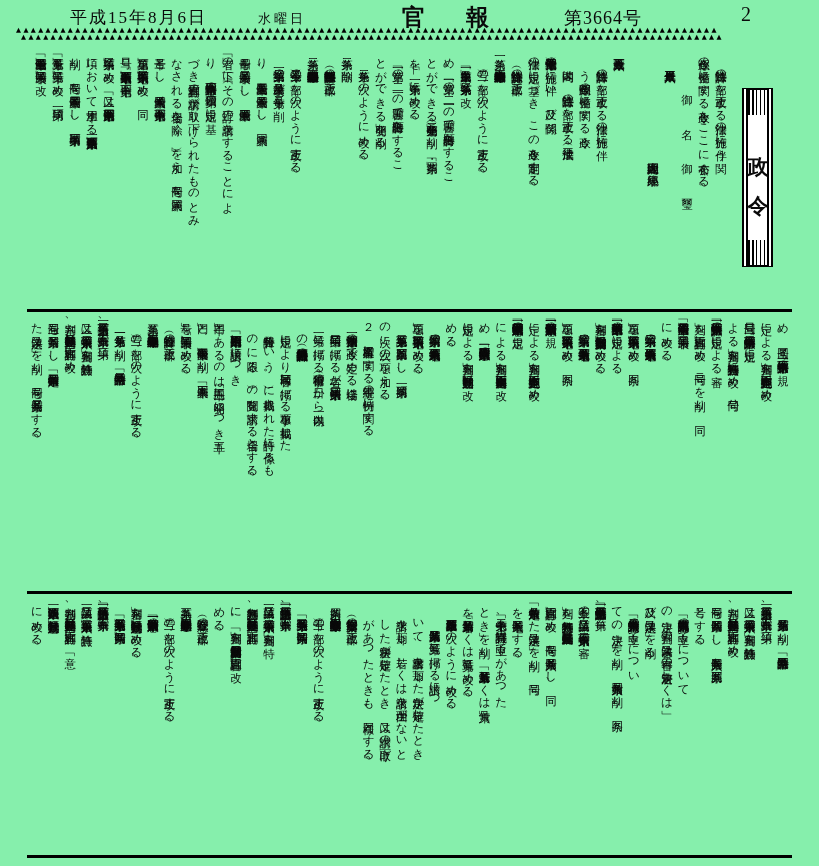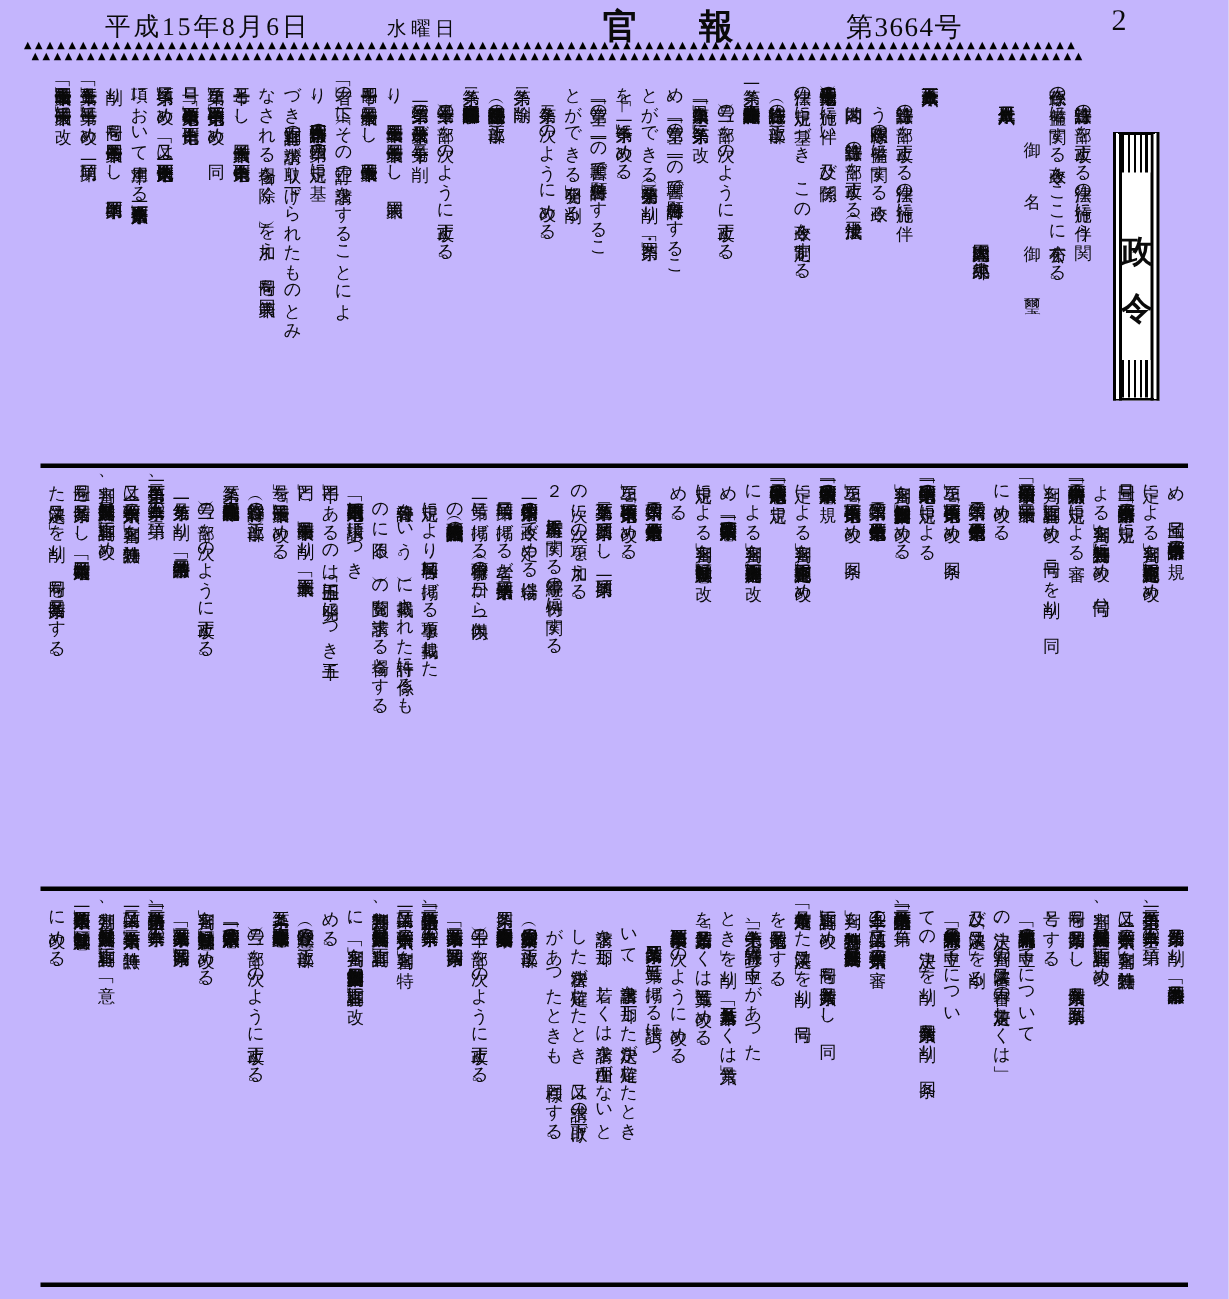--- a/index.html
+++ b/index.html
@@ -1,16 +1,16 @@
 <!DOCTYPE html>
 <html><head>
 <meta charset="utf-8">
 <style>
   html,body{margin:0;padding:0;background:#e8e8e8;}
-  .page{position:relative;width:819px;height:866px;background:#c4b5fd;overflow:hidden;
+  .page{position:relative;width:819px;height:866px;background:#86efac;overflow:hidden;
         font-family:"Liberation Serif","DejaVu Serif",serif;color:#0a0a0a;}
   
   .h-date{position:absolute;left:70px;top:6px;font-size:17px;letter-spacing:2px;white-space:nowrap;}
   .h-week{position:absolute;left:258px;top:10px;font-size:13px;letter-spacing:3px;white-space:nowrap;}
   .h-title{position:absolute;left:402px;top:2px;font-size:23px;font-weight:bold;letter-spacing:41px;white-space:nowrap;}
   .h-issue{position:absolute;left:564px;top:6px;font-size:18px;letter-spacing:1px;white-space:nowrap;}
   .h-page{position:absolute;left:741px;top:3px;font-size:20px;}
   
   .deco{position:absolute;left:16px;top:27px;width:792px;height:16px;overflow:hidden;
         font-family:"DejaVu Sans",sans-serif;color:#000;}

